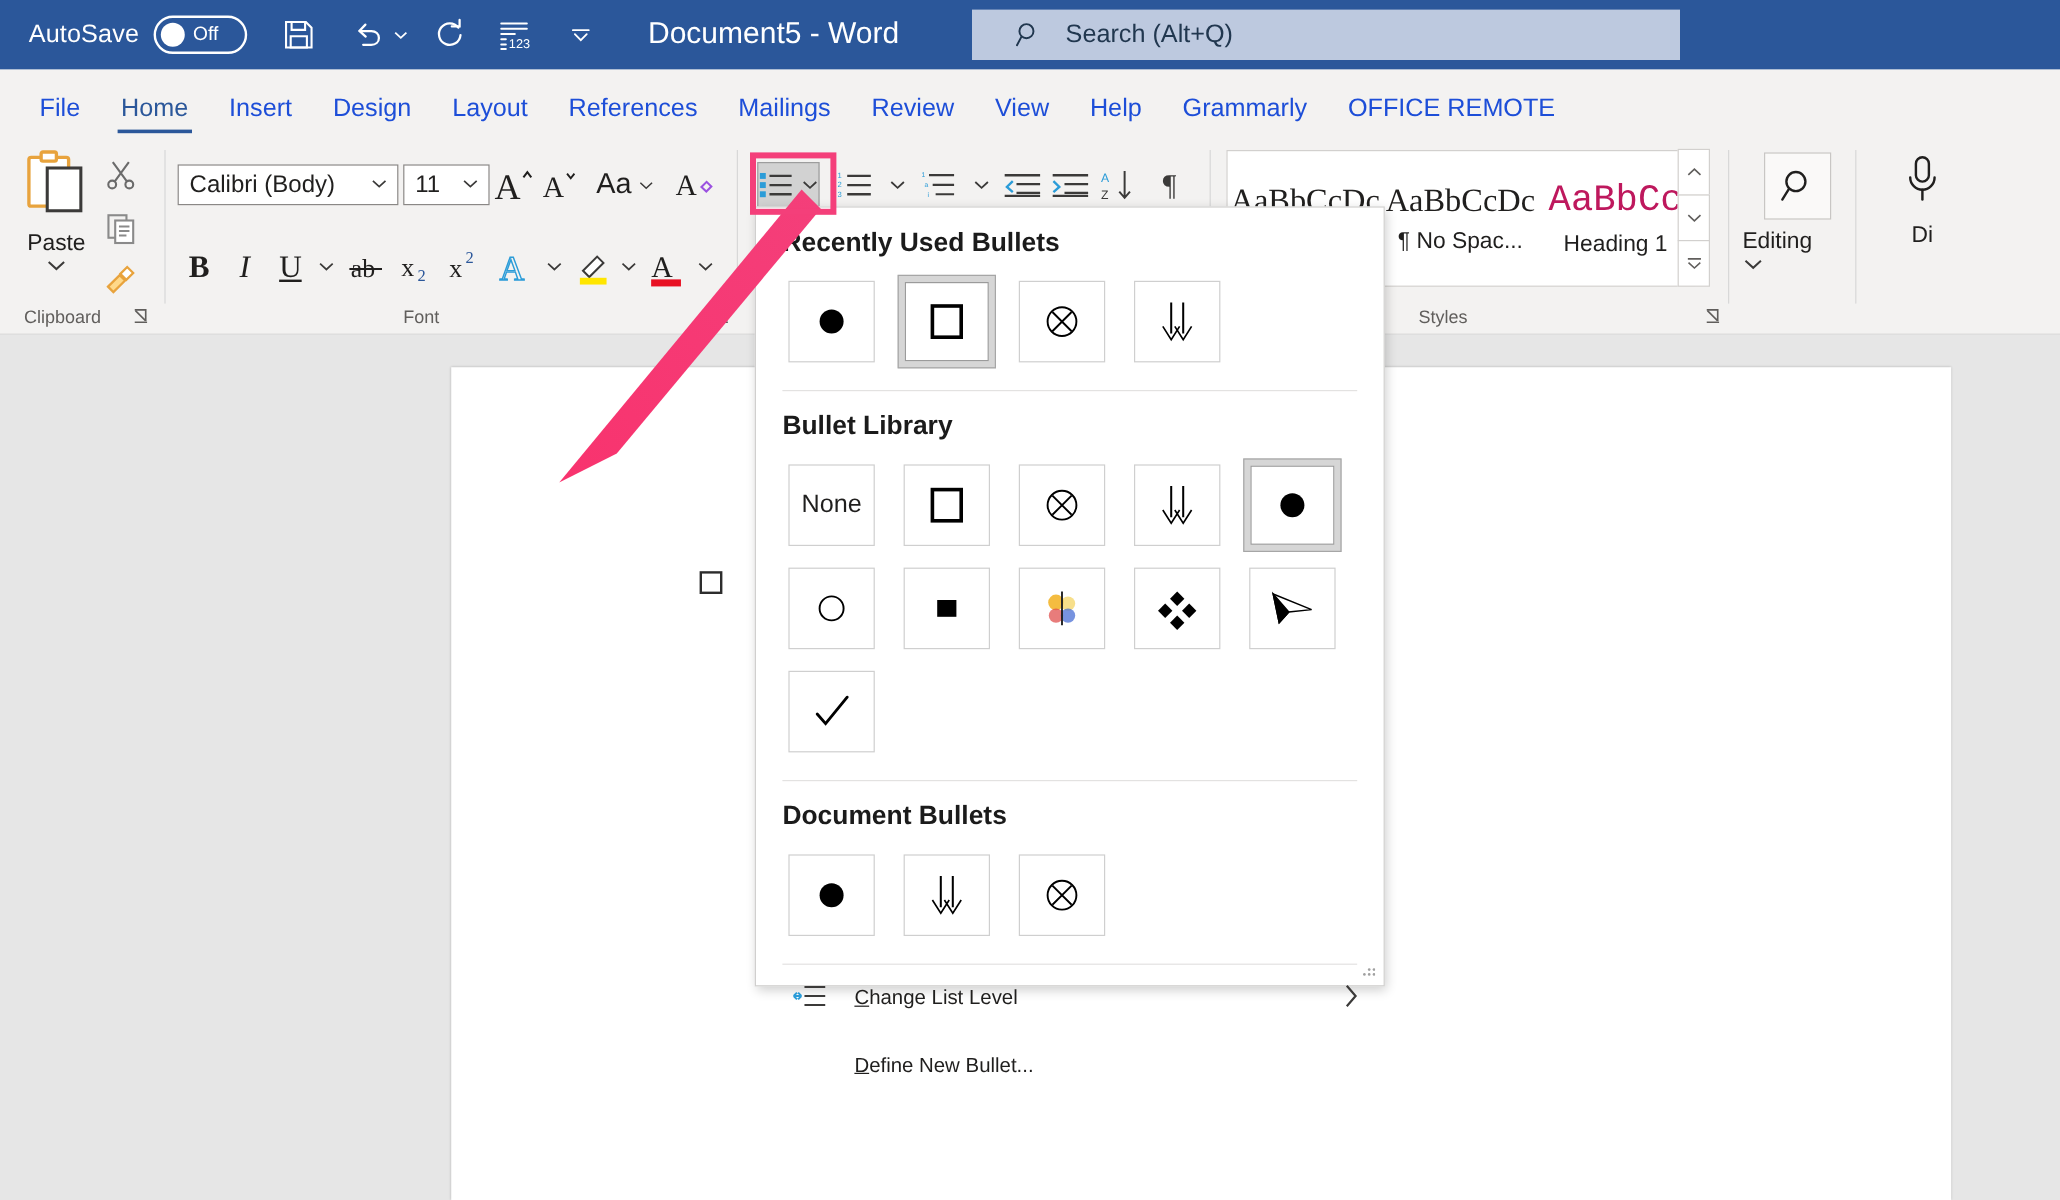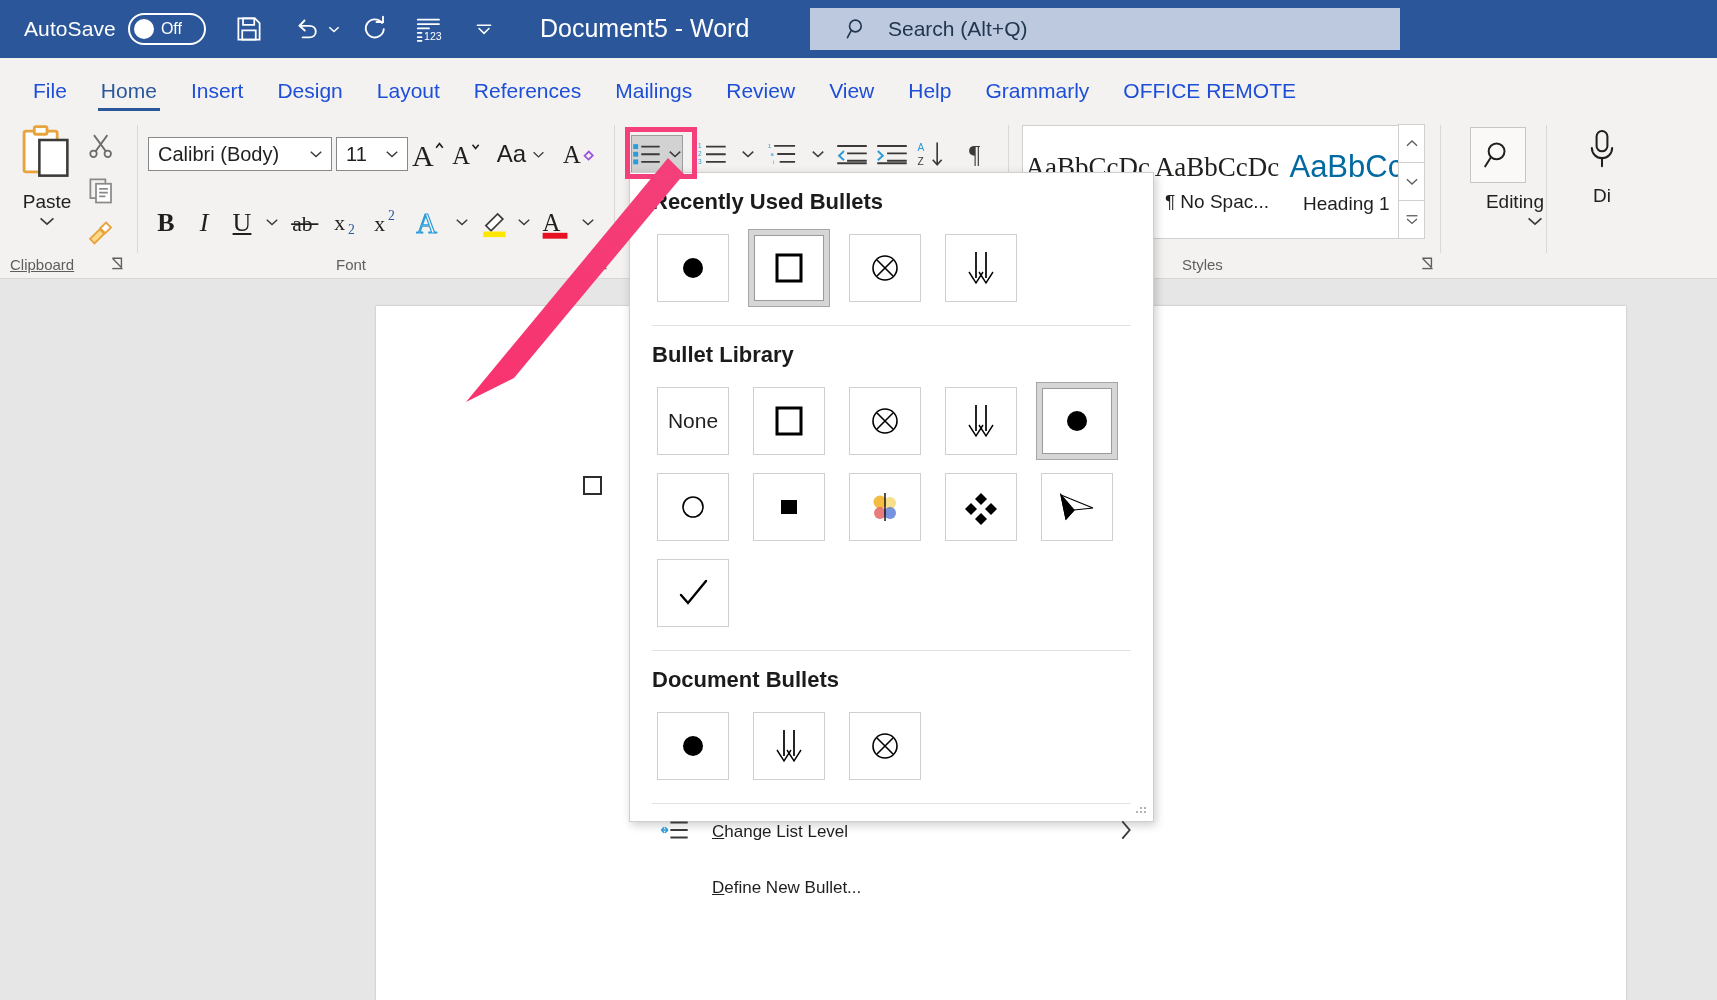--- a/index.html
+++ b/index.html
@@ -200,21 +200,21 @@
   }
   .style-tile {
     width: 130px;
     display: flex;
     flex-direction: column;
     align-items: center;
     justify-content: center;
     box-sizing: border-box;
   }
   .style-preview { font-family: "Liberation Serif", serif; font-size: 27px; color: #201f1e; white-space: nowrap;}
-  .style-preview.h1 { color: #0369a1; font-family: Liberation Sans, sans-serif; font-size: 31px; font-weight: 300;}
+  .style-preview.h1 { color: #be185d; font-family: Liberation Mono, monospace; font-size: 31px; font-weight: 300;}
   .style-name { font-size: 19px; color: #201f1e; margin-top: 8px; white-space: nowrap;}
   #styles-scroll {
     position: absolute;
     left: 1398px; top: 10px;
     width: 27px; height: 114px;
     display: flex; flex-direction: column;
   }
   .scroll-btn {
     flex: 1;
     border: 1px solid #d2d0ce;
@@ -222,21 +222,21 @@
     display: flex; align-items: center; justify-content: center;
     box-sizing: border-box;
     margin-top: -1px;
     color: #605e5c;
   }
 
   
   #editing-btn {
     position: absolute;
     left: 1452px; top: 12px;
-    width: 92px; text-align: right;
+    width: 92px; text-align: left;
   }
   #editing-box {
     width: 56px; height: 56px;
     border: 1px solid #c8c6c4;
     margin: 0 auto;
     display: flex; align-items:center; justify-content:center;
     background: #faf9f8;
     box-sizing: border-box;
   }
   #editing-label { font-size: 19px; color: #201f1e; margin-top: 8px; }
@@ -473,21 +473,21 @@
         <rect x="8" y="7" width="12" height="15" fill="#ffffff"></rect>
       <path d="M10.5 11h7M10.5 14h7M10.5 17h5"></path>
     </svg>
   </div>
   <div class="ribbon-btn" style="left:84px;top:100px;width:34px;height:34px;">
     <svg width="30" height="30" viewBox="0 0 24 24" fill="none" stroke="#e8a33d" stroke-width="1.5">
       <path d="M3.2 17.5 11 9.8l3.6 3.6-7.8 7.7z" fill="#ffd98a"></path>
       <path d="M11.4 9 16 4.4l4 4L15.4 13z" fill="#ffffff"></path>
     </svg>
   </div>
-  <div class="group-label" style="left:10px;text-decoration:underline;">Clipboard</div>
+  <div class="group-label" style="left:20px;">Clipboard</div>
   <div class="dialog-launcher" style="left:110px;">
     <svg width="16" height="16" viewBox="0 0 14 14" fill="none" stroke="#605e5c" stroke-width="1.2">
         <path d="M2 2h8v8"></path>
         <path d="M10 10 2.5 2.5"></path>
         <path d="M2 11h9"></path>
       </svg>
   </div>
   <div class="group-sep" style="left:137px;"></div>
 
   <div class="combo" style="left:148px;top:22px;width:184px;">

